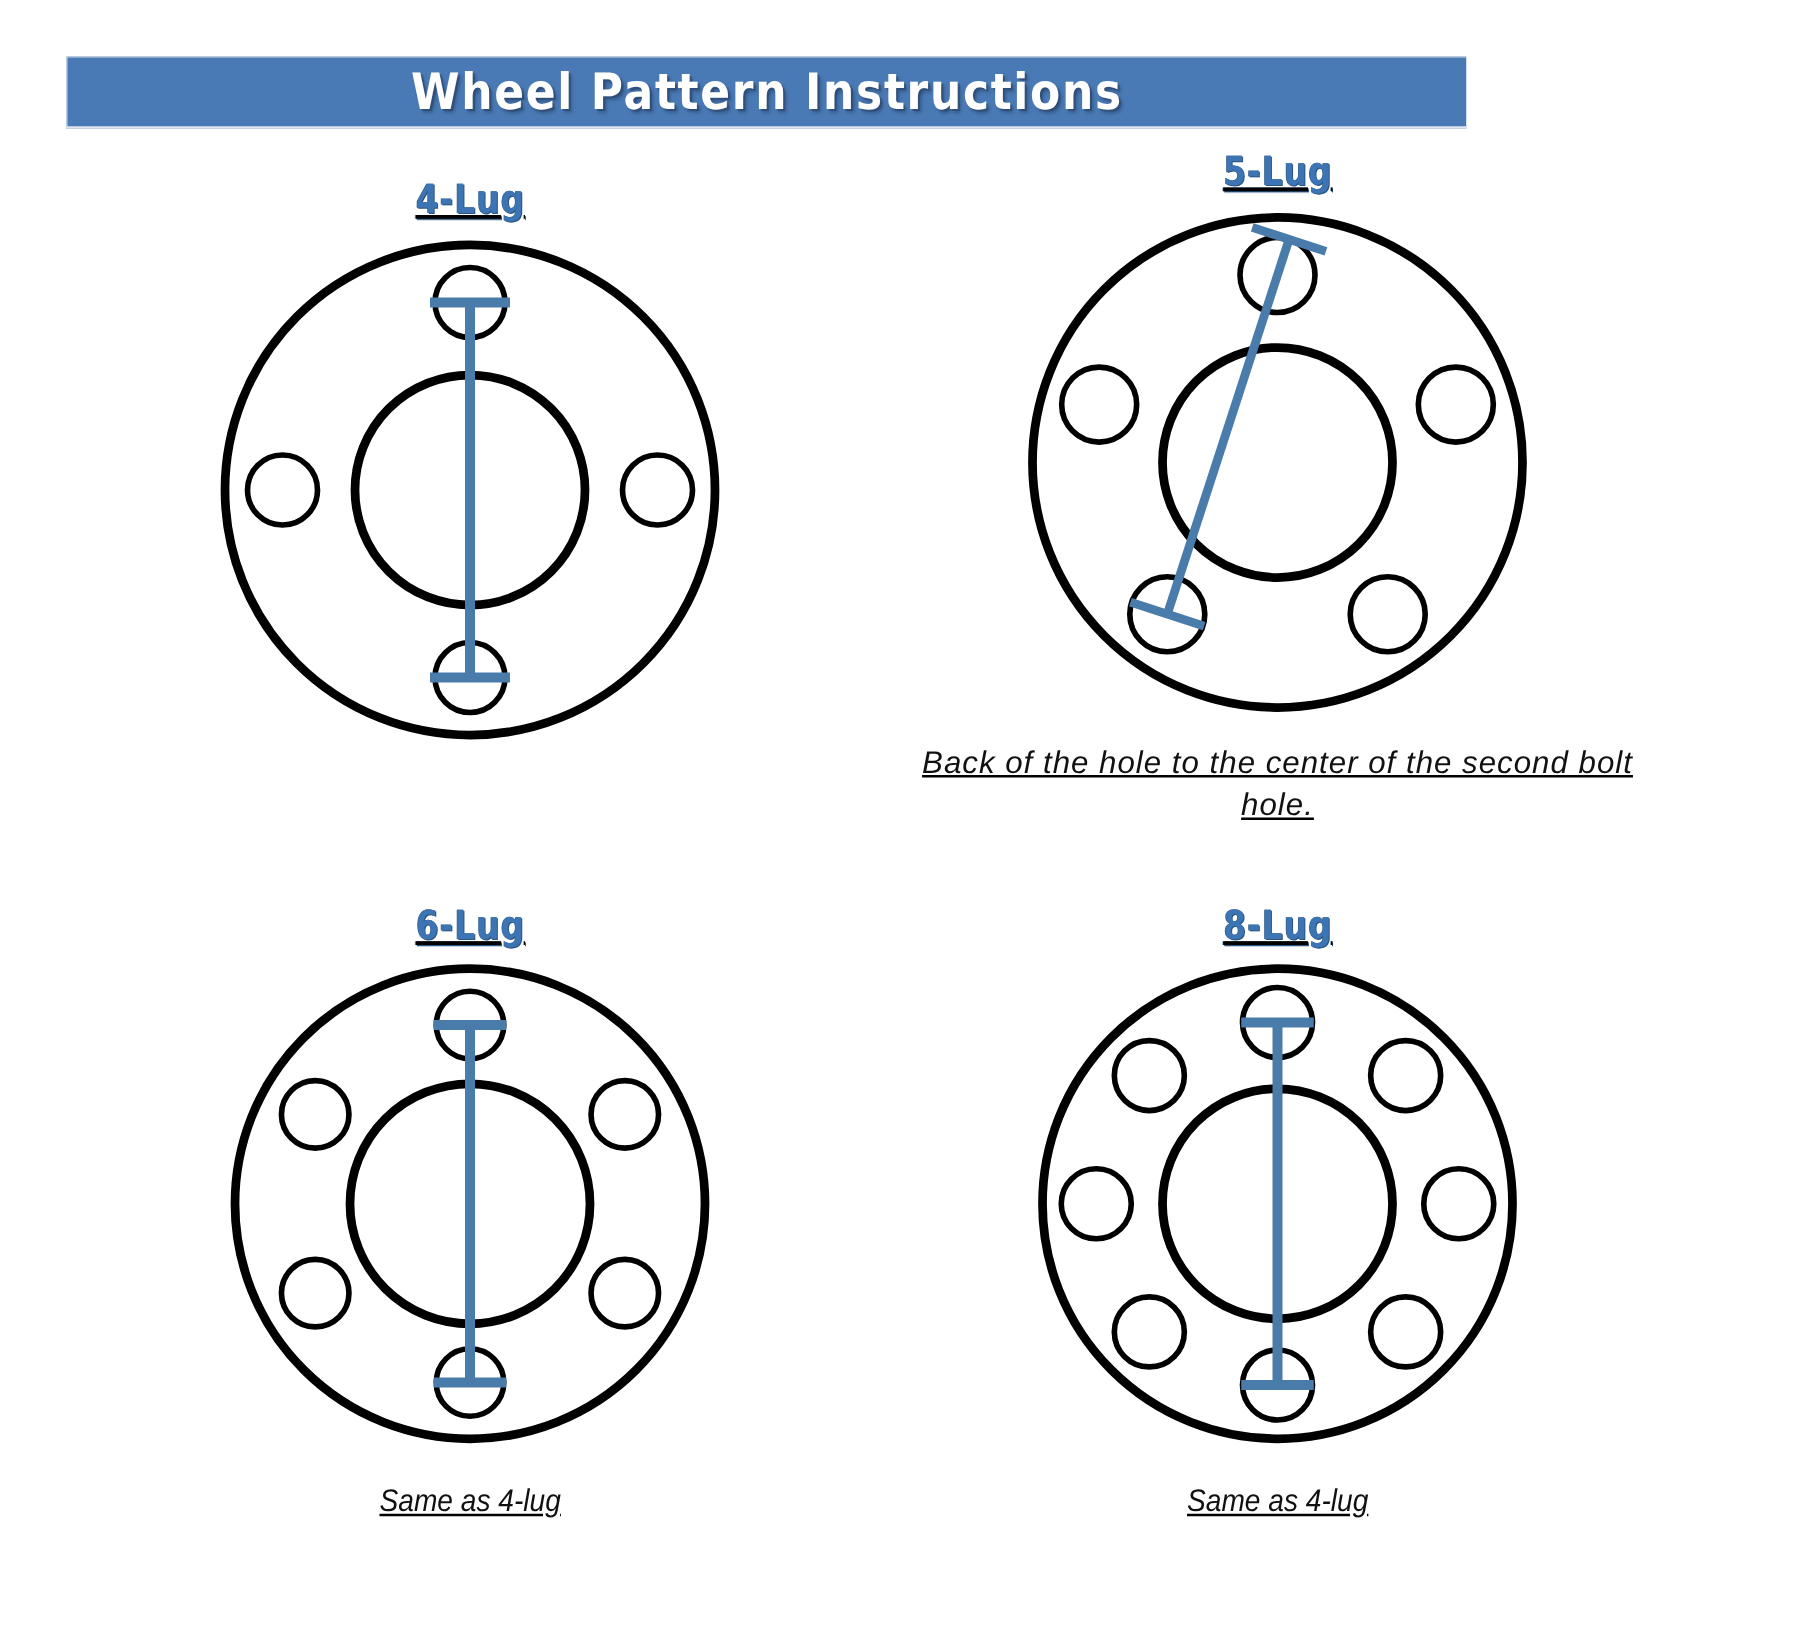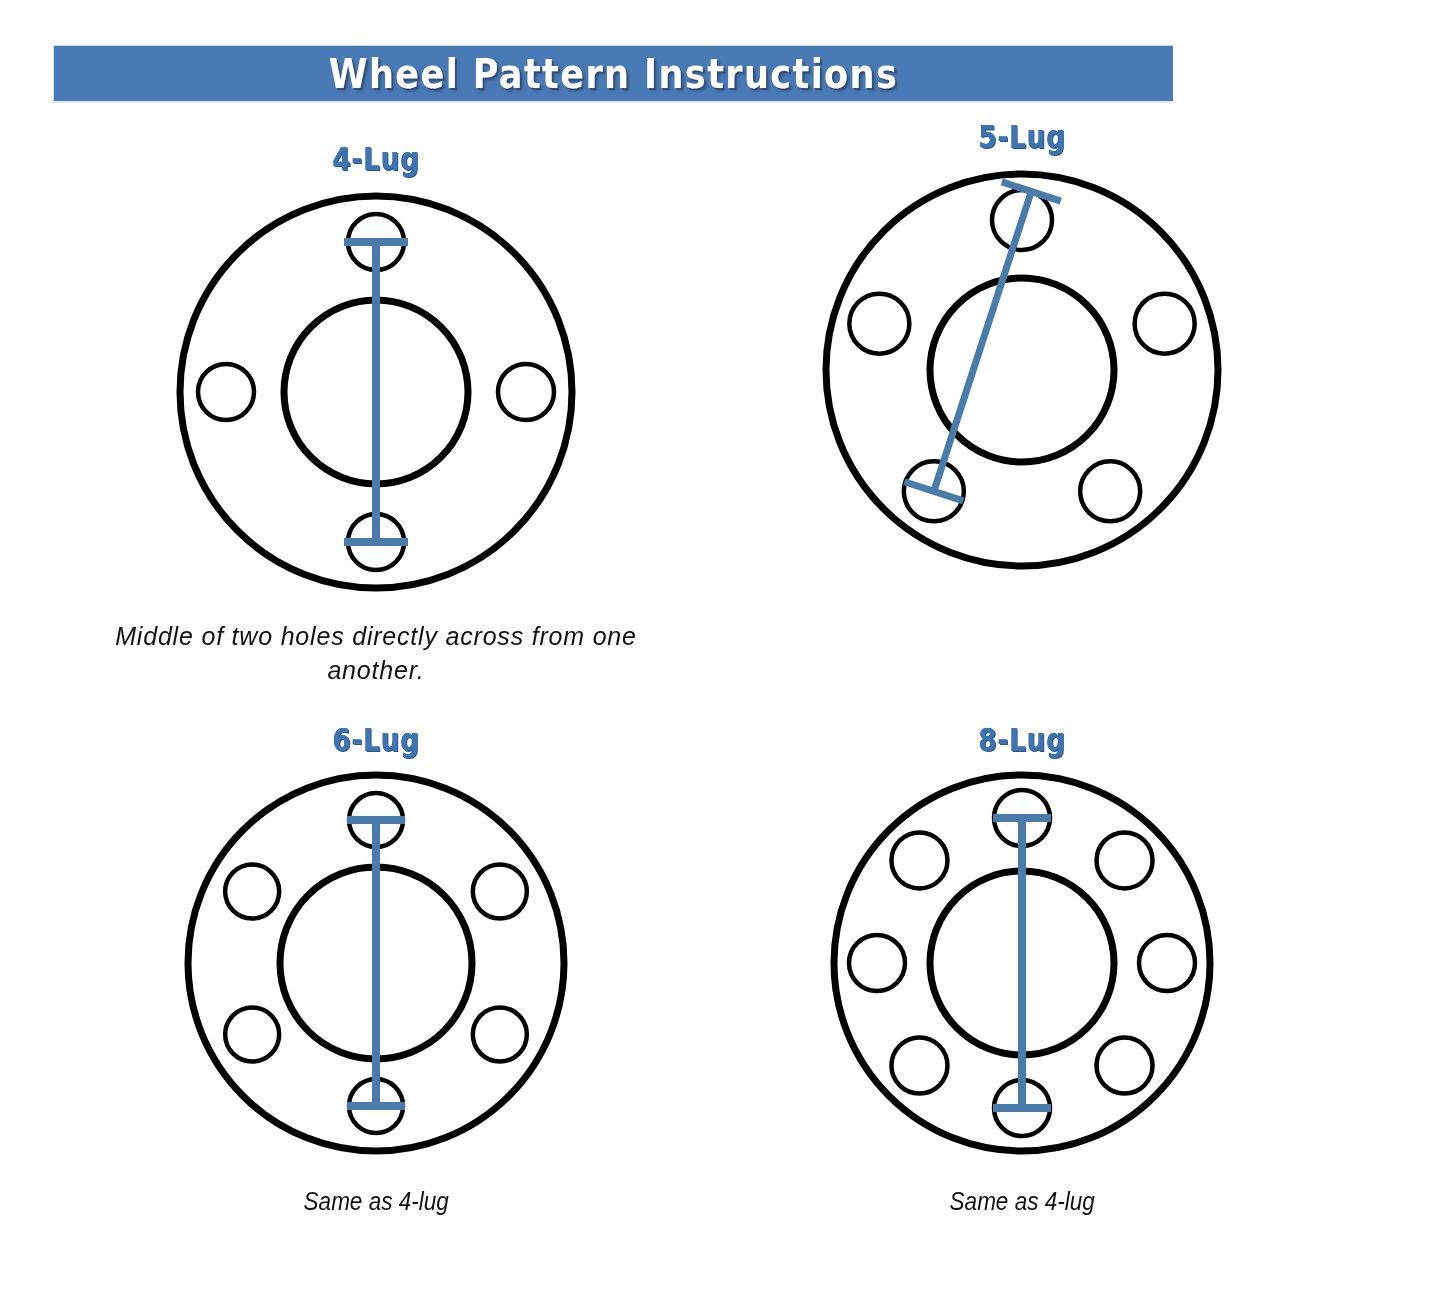--- a/index.html
+++ b/index.html
@@ -48,20 +48,21 @@
   
   .grid {
     position: absolute;
     left: 53px;
     top: 120px;
     width: 1292px;
     height: 1170px;
     display: grid;
     grid-template-columns: 1fr 1fr;
     grid-template-rows: 1fr 1fr;
+    text-decoration: underline;
   }
   .panel {
     position: relative;
     display: flex;
     flex-direction: column;
     align-items: center;
   }
 
   .lug-label {
     color: #3d75b4;
@@ -125,41 +126,41 @@
           <circle cx="360.00" cy="210.00" r="28" fill="#ffffff" stroke="#000000" stroke-width="4.5"></circle>
           <circle cx="210.00" cy="360.00" r="28" fill="#ffffff" stroke="#000000" stroke-width="4.5"></circle>
           <circle cx="60.00" cy="210.00" r="28" fill="#ffffff" stroke="#000000" stroke-width="4.5"></circle>
           <g>
             <line x1="210.00" y1="60.00" x2="210.00" y2="360.00" stroke="#4a7cab" stroke-width="8" stroke-linecap="butt"></line>
             <line x1="242.00" y1="60.00" x2="178.00" y2="60.00" stroke="#4a7cab" stroke-width="8" stroke-linecap="butt"></line>
             <line x1="242.00" y1="360.00" x2="178.00" y2="360.00" stroke="#4a7cab" stroke-width="8" stroke-linecap="butt"></line>
           </g>
         </svg>
       </div>
-    <div class="caption">Middle of two holes directly across from one another.</div>
   </div>
 
   <div class="panel panel-p2">
     <div class="lug-label">5-Lug</div>
     <div>
         <svg width="420" height="420" viewBox="0 0 420 420" class="wheel-svg">
           <circle cx="210" cy="210" r="196" fill="none" stroke="#000000" stroke-width="7"></circle>
           <circle cx="210" cy="210" r="92" fill="none" stroke="#000000" stroke-width="7"></circle>
           <circle cx="210.00" cy="60.00" r="30" fill="#ffffff" stroke="#000000" stroke-width="4.5"></circle>
           <circle cx="352.66" cy="163.65" r="30" fill="#ffffff" stroke="#000000" stroke-width="4.5"></circle>
           <circle cx="298.17" cy="331.35" r="30" fill="#ffffff" stroke="#000000" stroke-width="4.5"></circle>
           <circle cx="121.83" cy="331.35" r="30" fill="#ffffff" stroke="#000000" stroke-width="4.5"></circle>
           <circle cx="67.34" cy="163.65" r="30" fill="#ffffff" stroke="#000000" stroke-width="4.5"></circle>
           <g>
             <line x1="219.27" y1="31.47" x2="121.83" y2="331.35" stroke="#4a7cab" stroke-width="7" stroke-linecap="butt"></line>
             <line x1="248.75" y1="41.05" x2="189.79" y2="21.89" stroke="#4a7cab" stroke-width="7" stroke-linecap="butt"></line>
             <line x1="151.31" y1="340.93" x2="92.35" y2="321.77" stroke="#4a7cab" stroke-width="7" stroke-linecap="butt"></line>
           </g>
         </svg>
       </div>
+    <div class="caption">Back of the hole to the center of the second bolt hole.</div>
   </div>
 
   <div class="panel panel-p3">
     <div class="lug-label">6-Lug</div>
     <div>
         <svg width="400" height="400" viewBox="0 0 400 400" class="wheel-svg">
           <circle cx="200" cy="200" r="188" fill="none" stroke="#000000" stroke-width="7"></circle>
           <circle cx="200" cy="200" r="96" fill="none" stroke="#000000" stroke-width="7"></circle>
           <circle cx="200.00" cy="57.00" r="27" fill="#ffffff" stroke="#000000" stroke-width="4.5"></circle>
           <circle cx="323.84" cy="128.50" r="27" fill="#ffffff" stroke="#000000" stroke-width="4.5"></circle>

